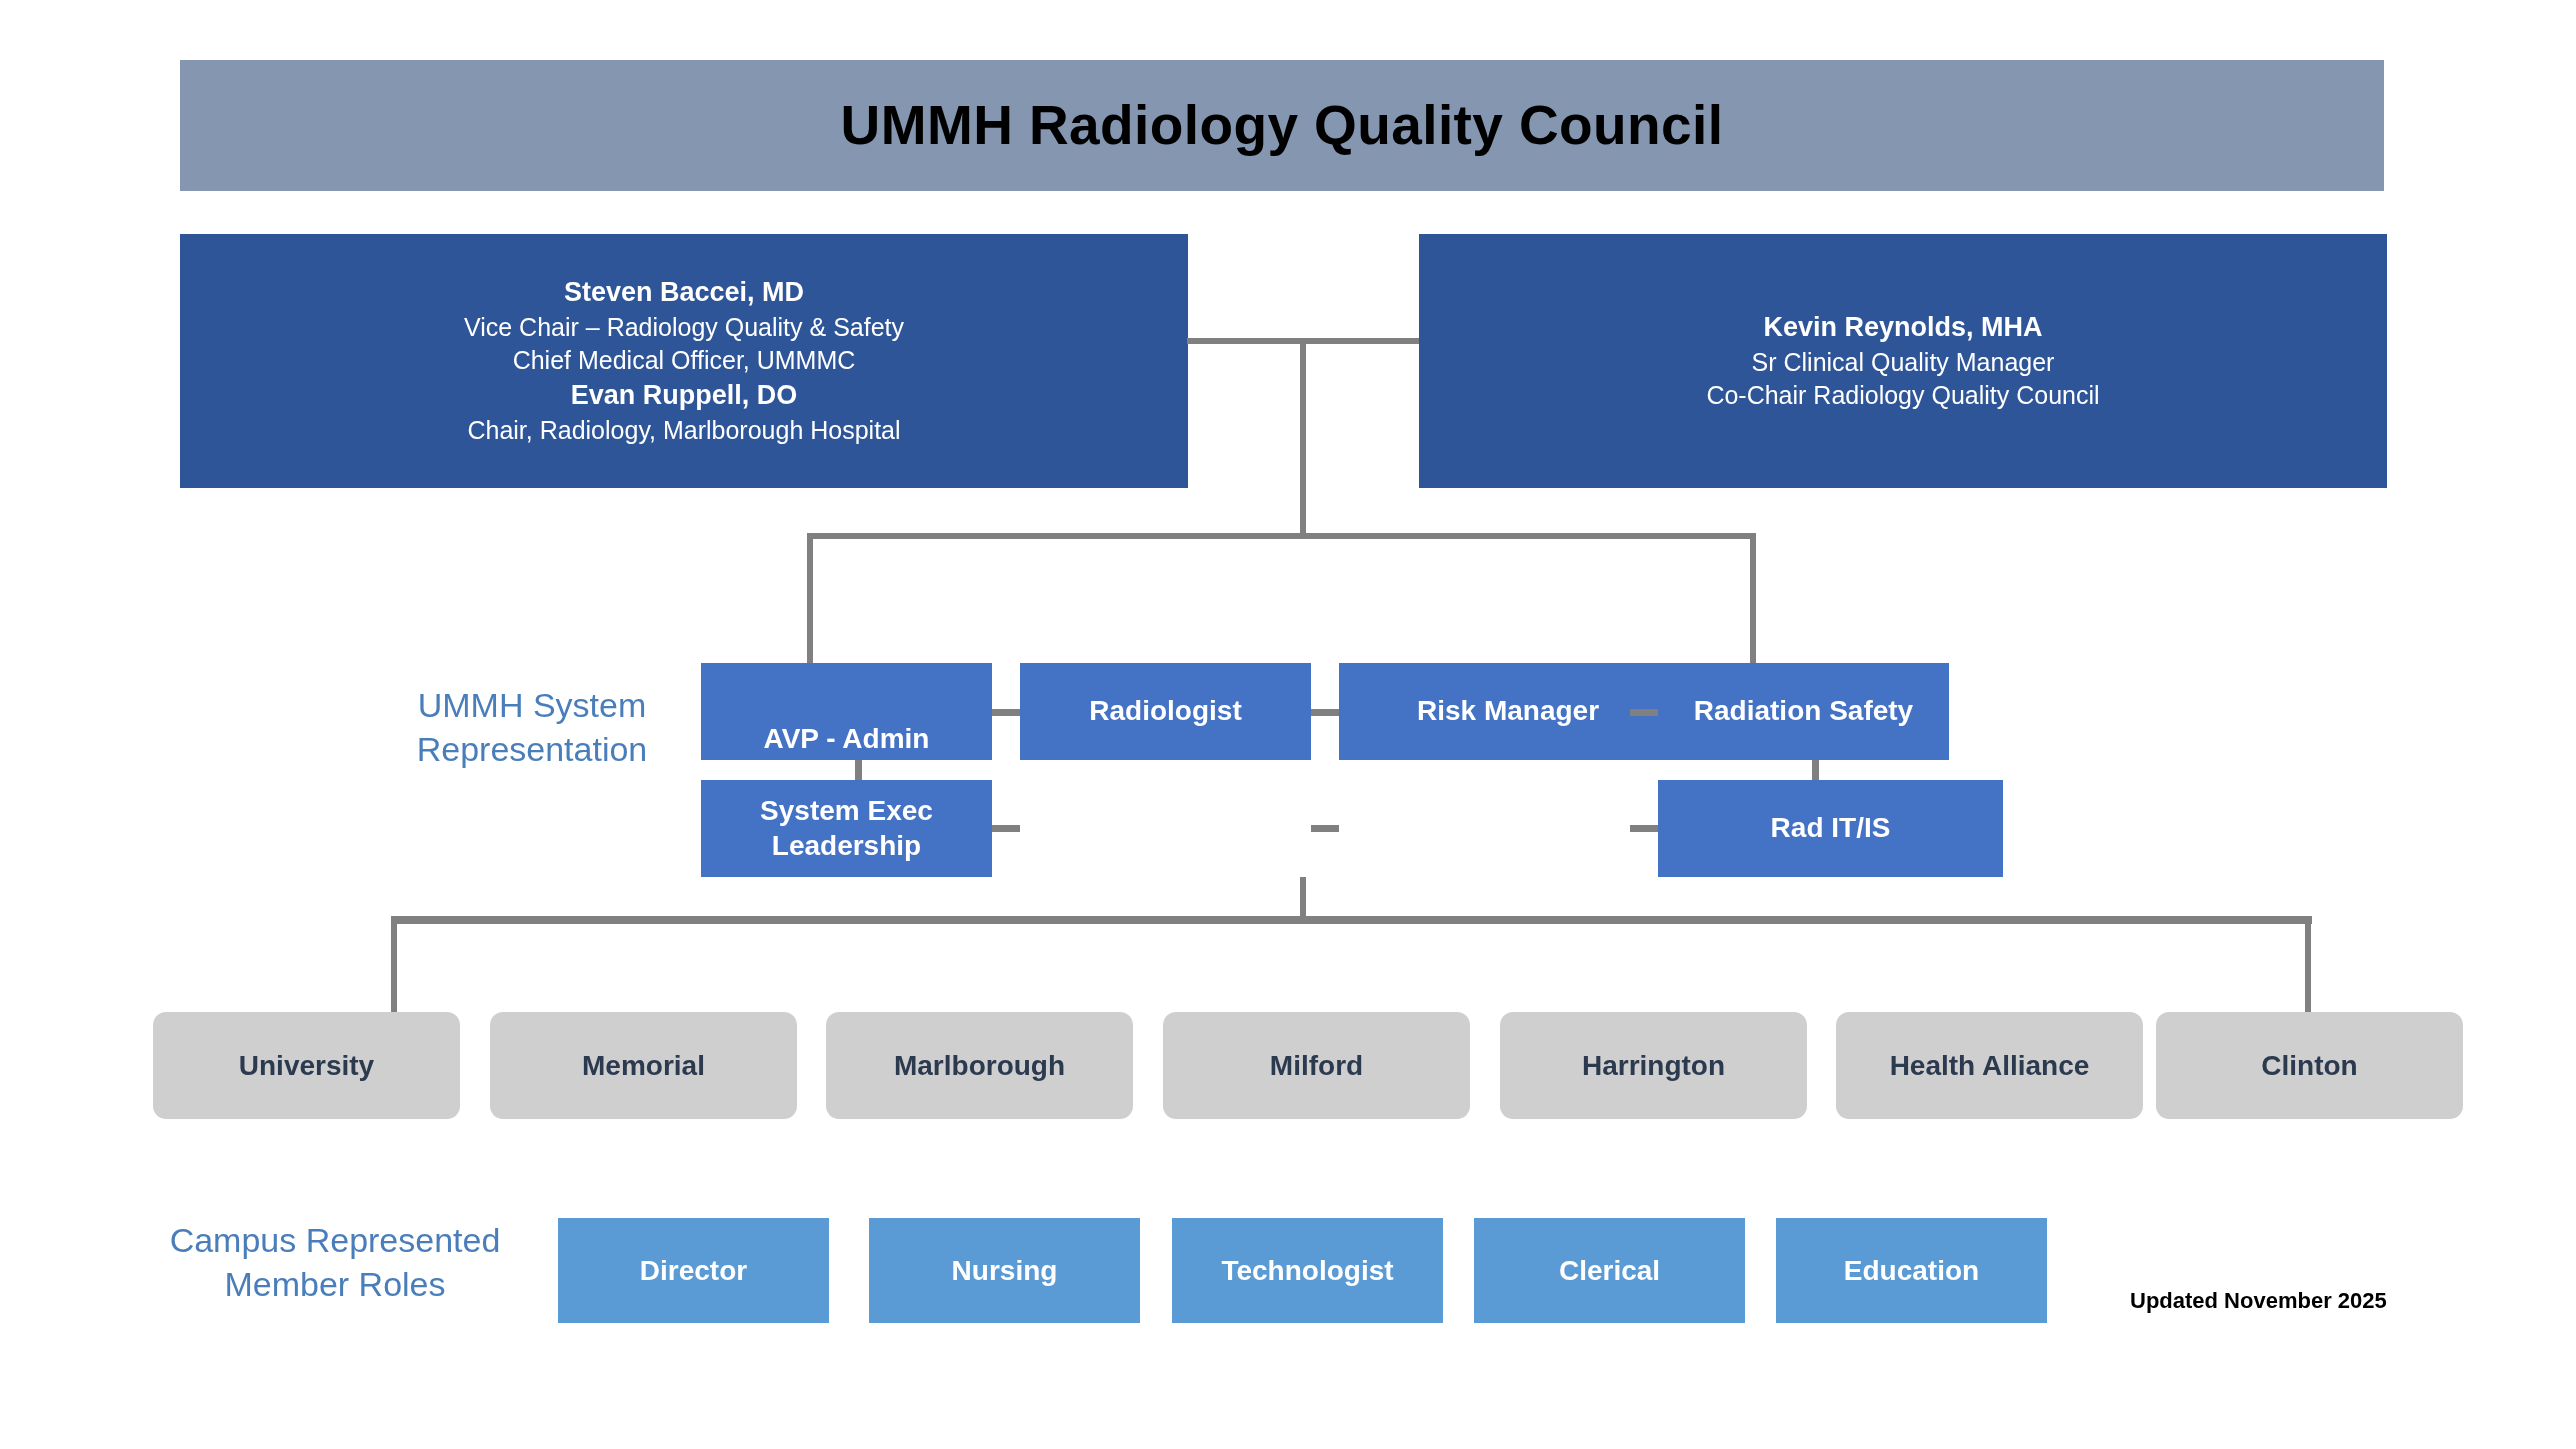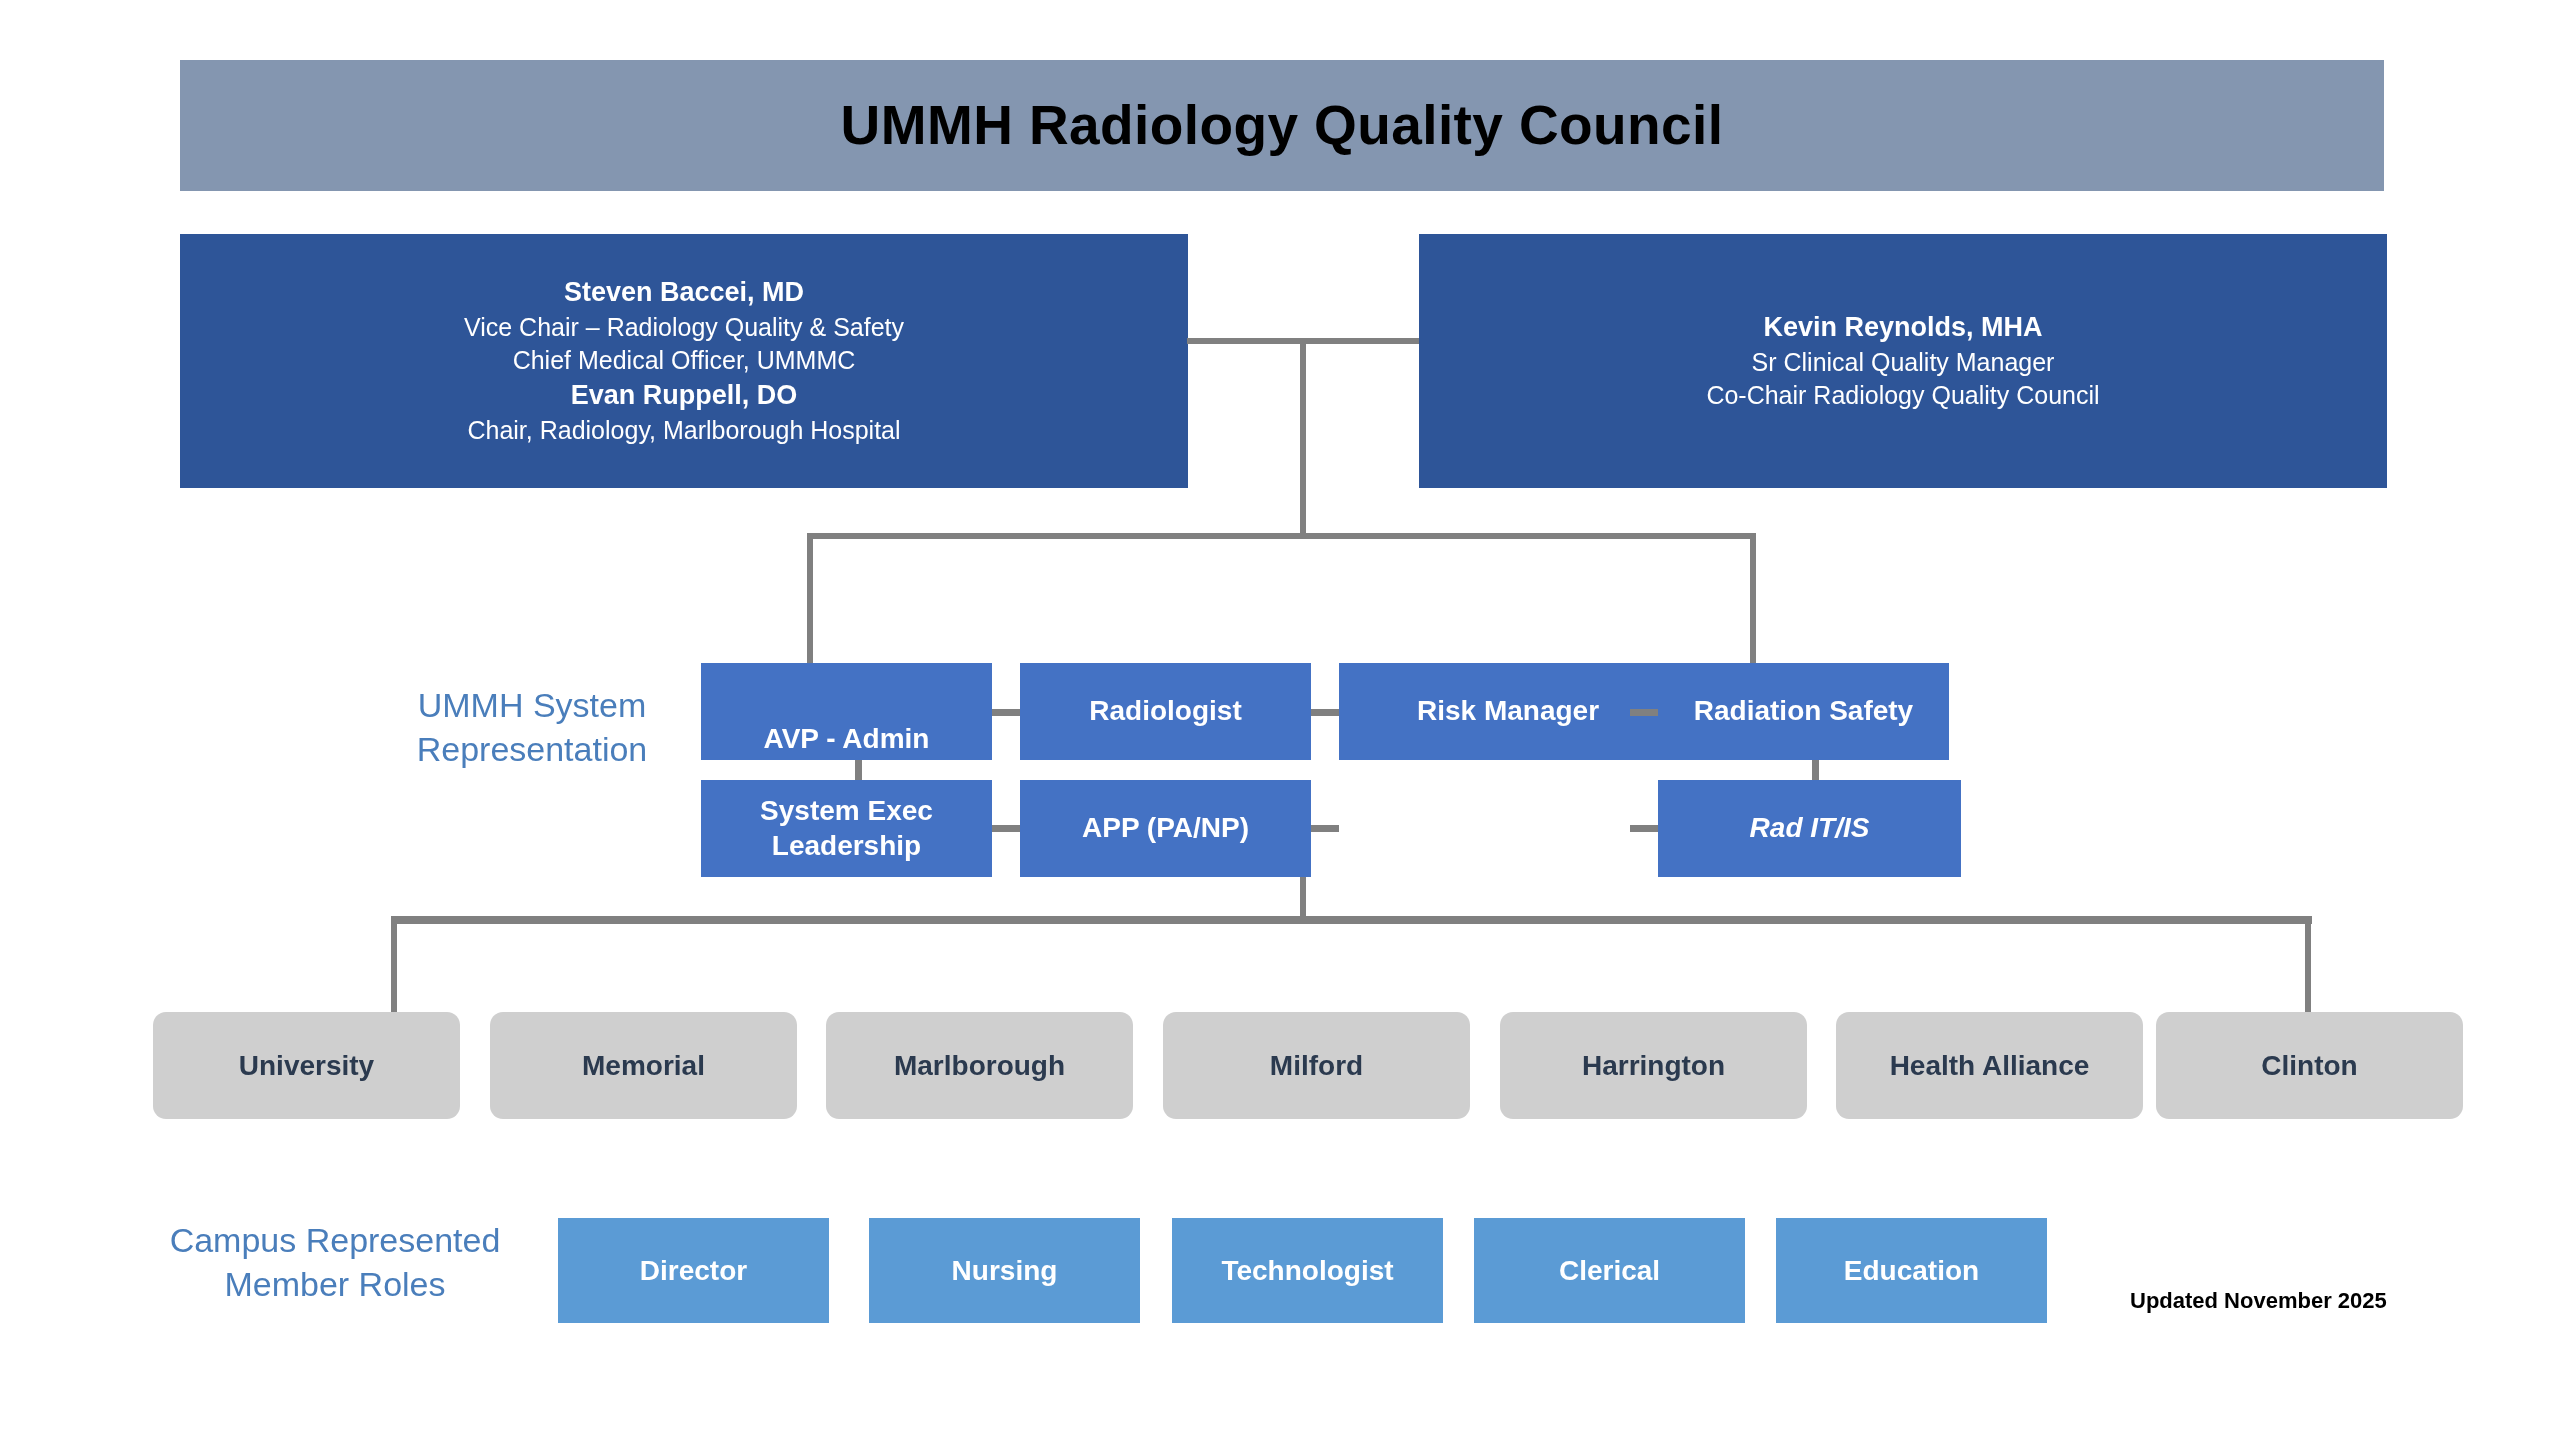--- a/index.html
+++ b/index.html
@@ -200,24 +200,21 @@
   <div class="grid-box" style="left:1339px; top:663px; width:338px; height:97px;">
     <span class="bx-label">Risk Manager</span>
   </div>
   <div class="grid-box" style="left:1658px; top:663px; width:291px; height:97px;">
     <span class="bx-label">Radiation Safety</span>
   </div>
 
   <div class="grid-box" style="left:701px; top:780px; width:291px; height:97px;">
     <span class="bx-label">System Exec Leadership</span>
   </div>
-  <div class="grid-box" style="left:1020px; top:780px; width:291px; height:97px;">
-    <span class="bx-label">APP (PA/NP)</span>
-  </div>
-  <div class="grid-box" style="left:1658px; top:780px; width:303px; height:97px;font-style:italic;">
+  <div class="grid-box" style="left:1658px; top:780px; width:345px; height:97px;">
     <span class="bx-label">Rad IT/IS</span>
   </div>
 
   <div class="conn" style="left:992px; top:709px; width:27.5px; height:6.9px;"></div>
   <div class="conn" style="left:1311px; top:709px; width:28px; height:6.9px;"></div>
   <div class="conn" style="left:1630px; top:709px; width:27.5px; height:6.9px;"></div>
 
   <div class="conn" style="left:992px; top:825px; width:27.5px; height:6.9px;"></div>
   <div class="conn" style="left:1311px; top:825px; width:28px; height:6.9px;"></div>
   <div class="conn" style="left:1630px; top:825px; width:27.5px; height:6.9px;"></div>

